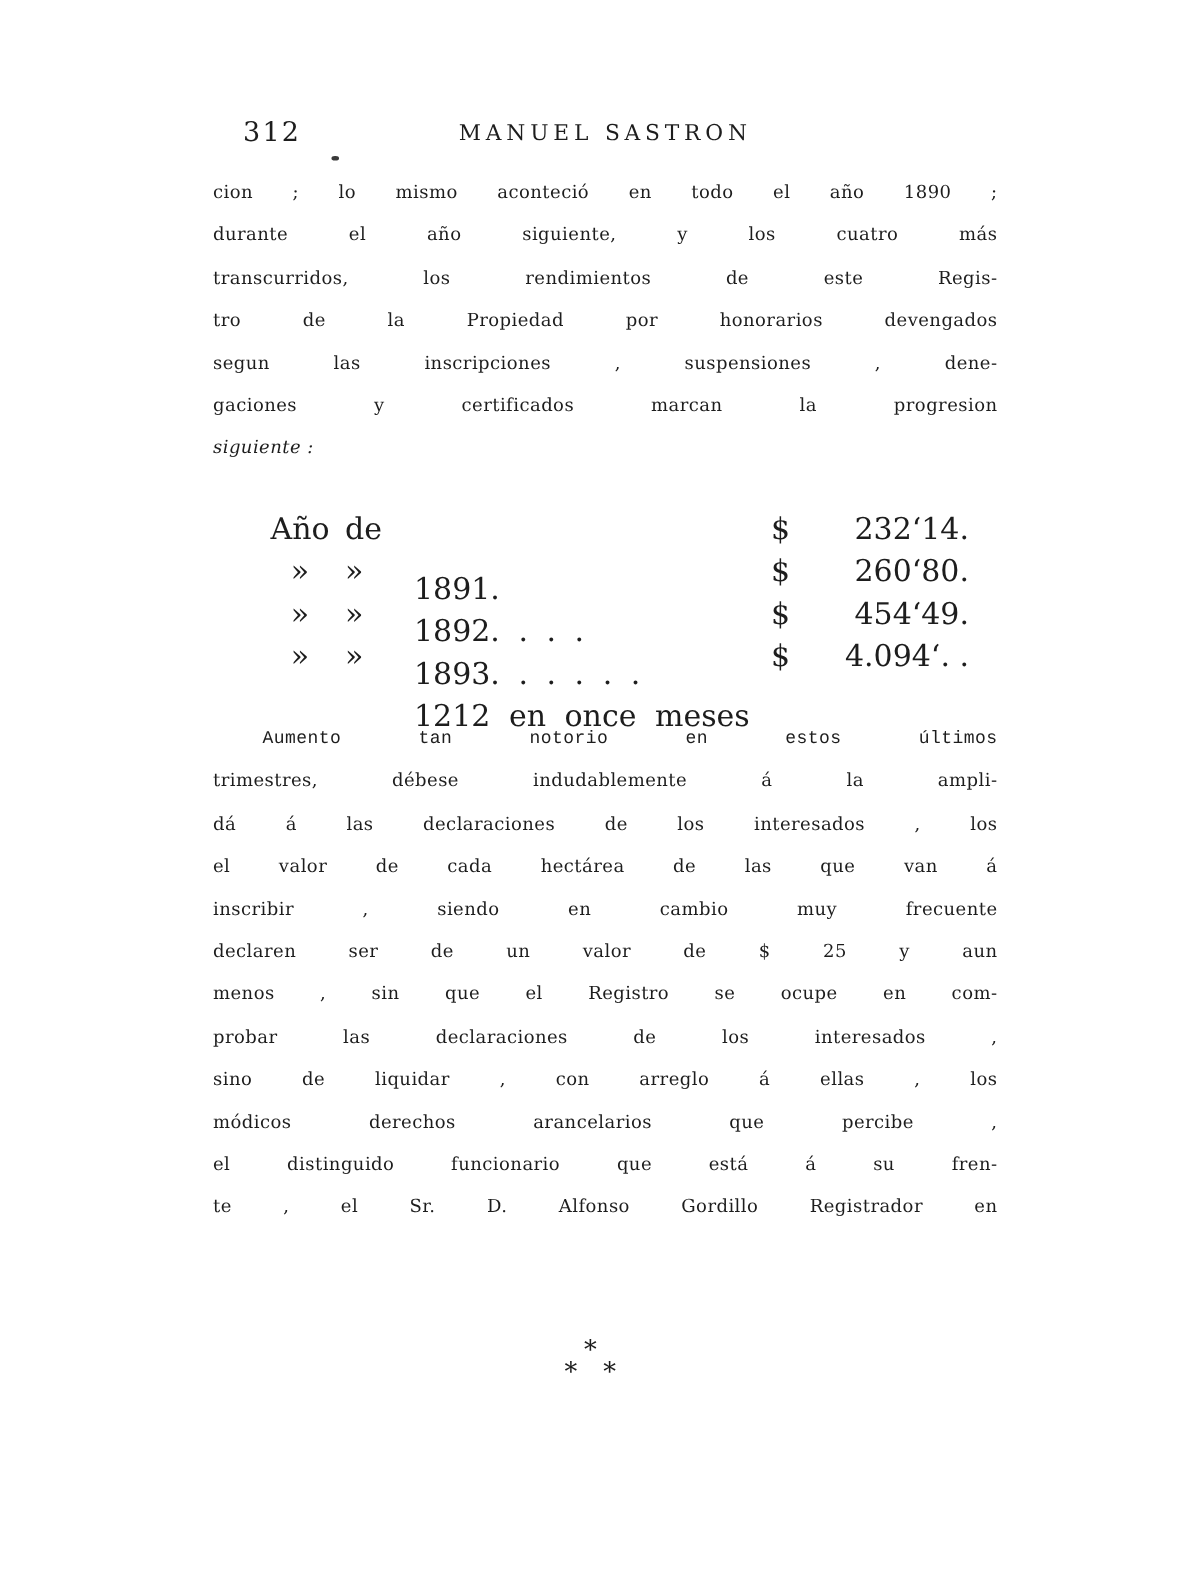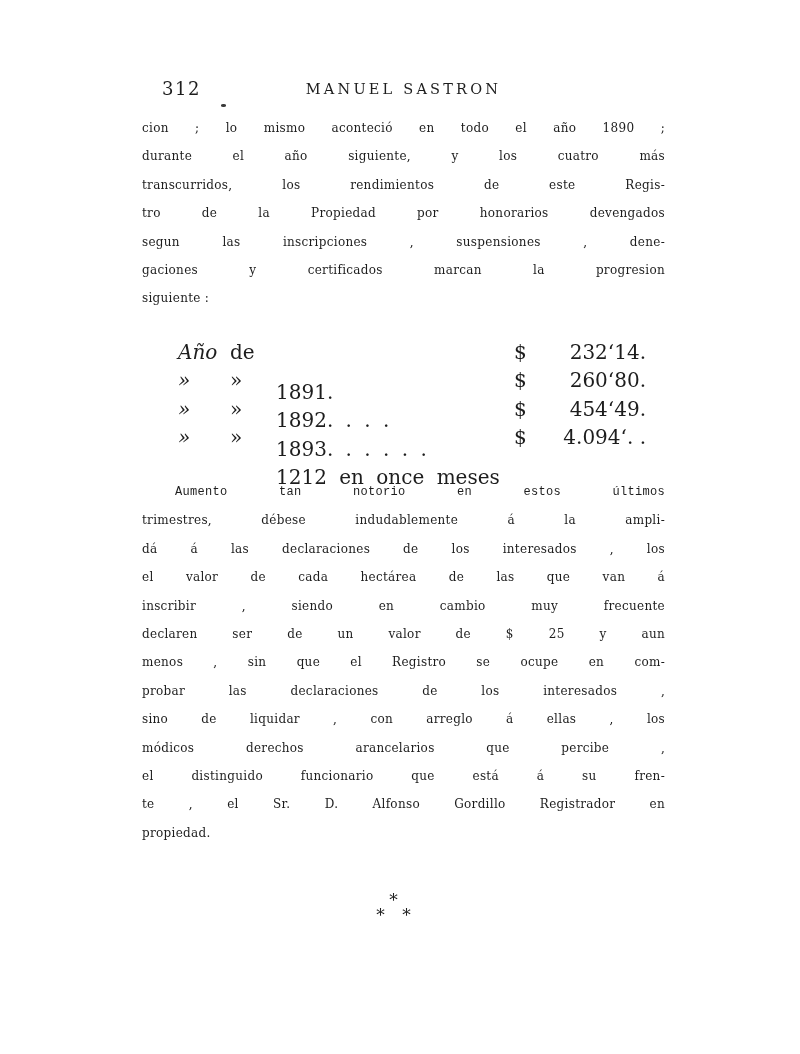--- a/index.html
+++ b/index.html
@@ -34,27 +34,27 @@
   .para2 { top: 478px; }
   .ln {
     font-size: 12px;
     line-height: 28.4px; height: 28.4px;
     letter-spacing: 0.3px;
     text-align: justify;
     text-align-last: justify;
     overflow: hidden;
     white-space: normal;
   }
-  .ln.end { text-align-last: left; }
+  .ln.end { text-align-last: left; font-style: italic; }
   .ln.indent { text-indent: 33px; font-family: Liberation Mono, monospace; }
 
   
   .rev-table { top: 338px; }
   .trow { position: relative; height: 28.3px; font-size: 20px; line-height: 28.3px; }
-  .c1 { position: absolute; left: 36px; width: 44px; text-align: left; font-style: italic; }
+  .c1 { position: absolute; left: 36px; width: 44px; text-align: center; }
   .c2 { position: absolute; left: 88px; width: 36px; text-align: left; }
   .c3 { position: absolute; left: 134px; word-spacing: 6px; white-space: pre; margin-top: 40px; }
   .val {
     position: absolute; left: 372px; width: 132px;
     display: flex; justify-content: space-between; white-space: pre;
   }
 
   
   .asterism {
     position: absolute; left: 142px; top: 893px; width: 505px;
@@ -114,21 +114,20 @@
     <div class="ln">dá á las declaraciones de los interesados , los</div>
     <div class="ln">el valor de cada hectárea de las que van á</div>
     <div class="ln">inscribir , siendo en cambio muy frecuente</div>
     <div class="ln">declaren ser de un valor de $ 25 y aun</div>
     <div class="ln">menos , sin que el Registro se ocupe en com-</div>
     <div class="ln">probar las declaraciones de los interesados ,</div>
     <div class="ln">sino de liquidar , con arreglo á ellas , los</div>
     <div class="ln">módicos derechos arancelarios que percibe ,</div>
     <div class="ln">el distinguido funcionario que está á su fren-</div>
     <div class="ln">te , el Sr. D. Alfonso Gordillo Registrador en</div>
-    <div class="ln end">propiedad.</div>
   </div>
 
   <div class="asterism">
     <div>*</div>
     <div>* *</div>
   </div>
 
 </div>
 
 </body></html>

